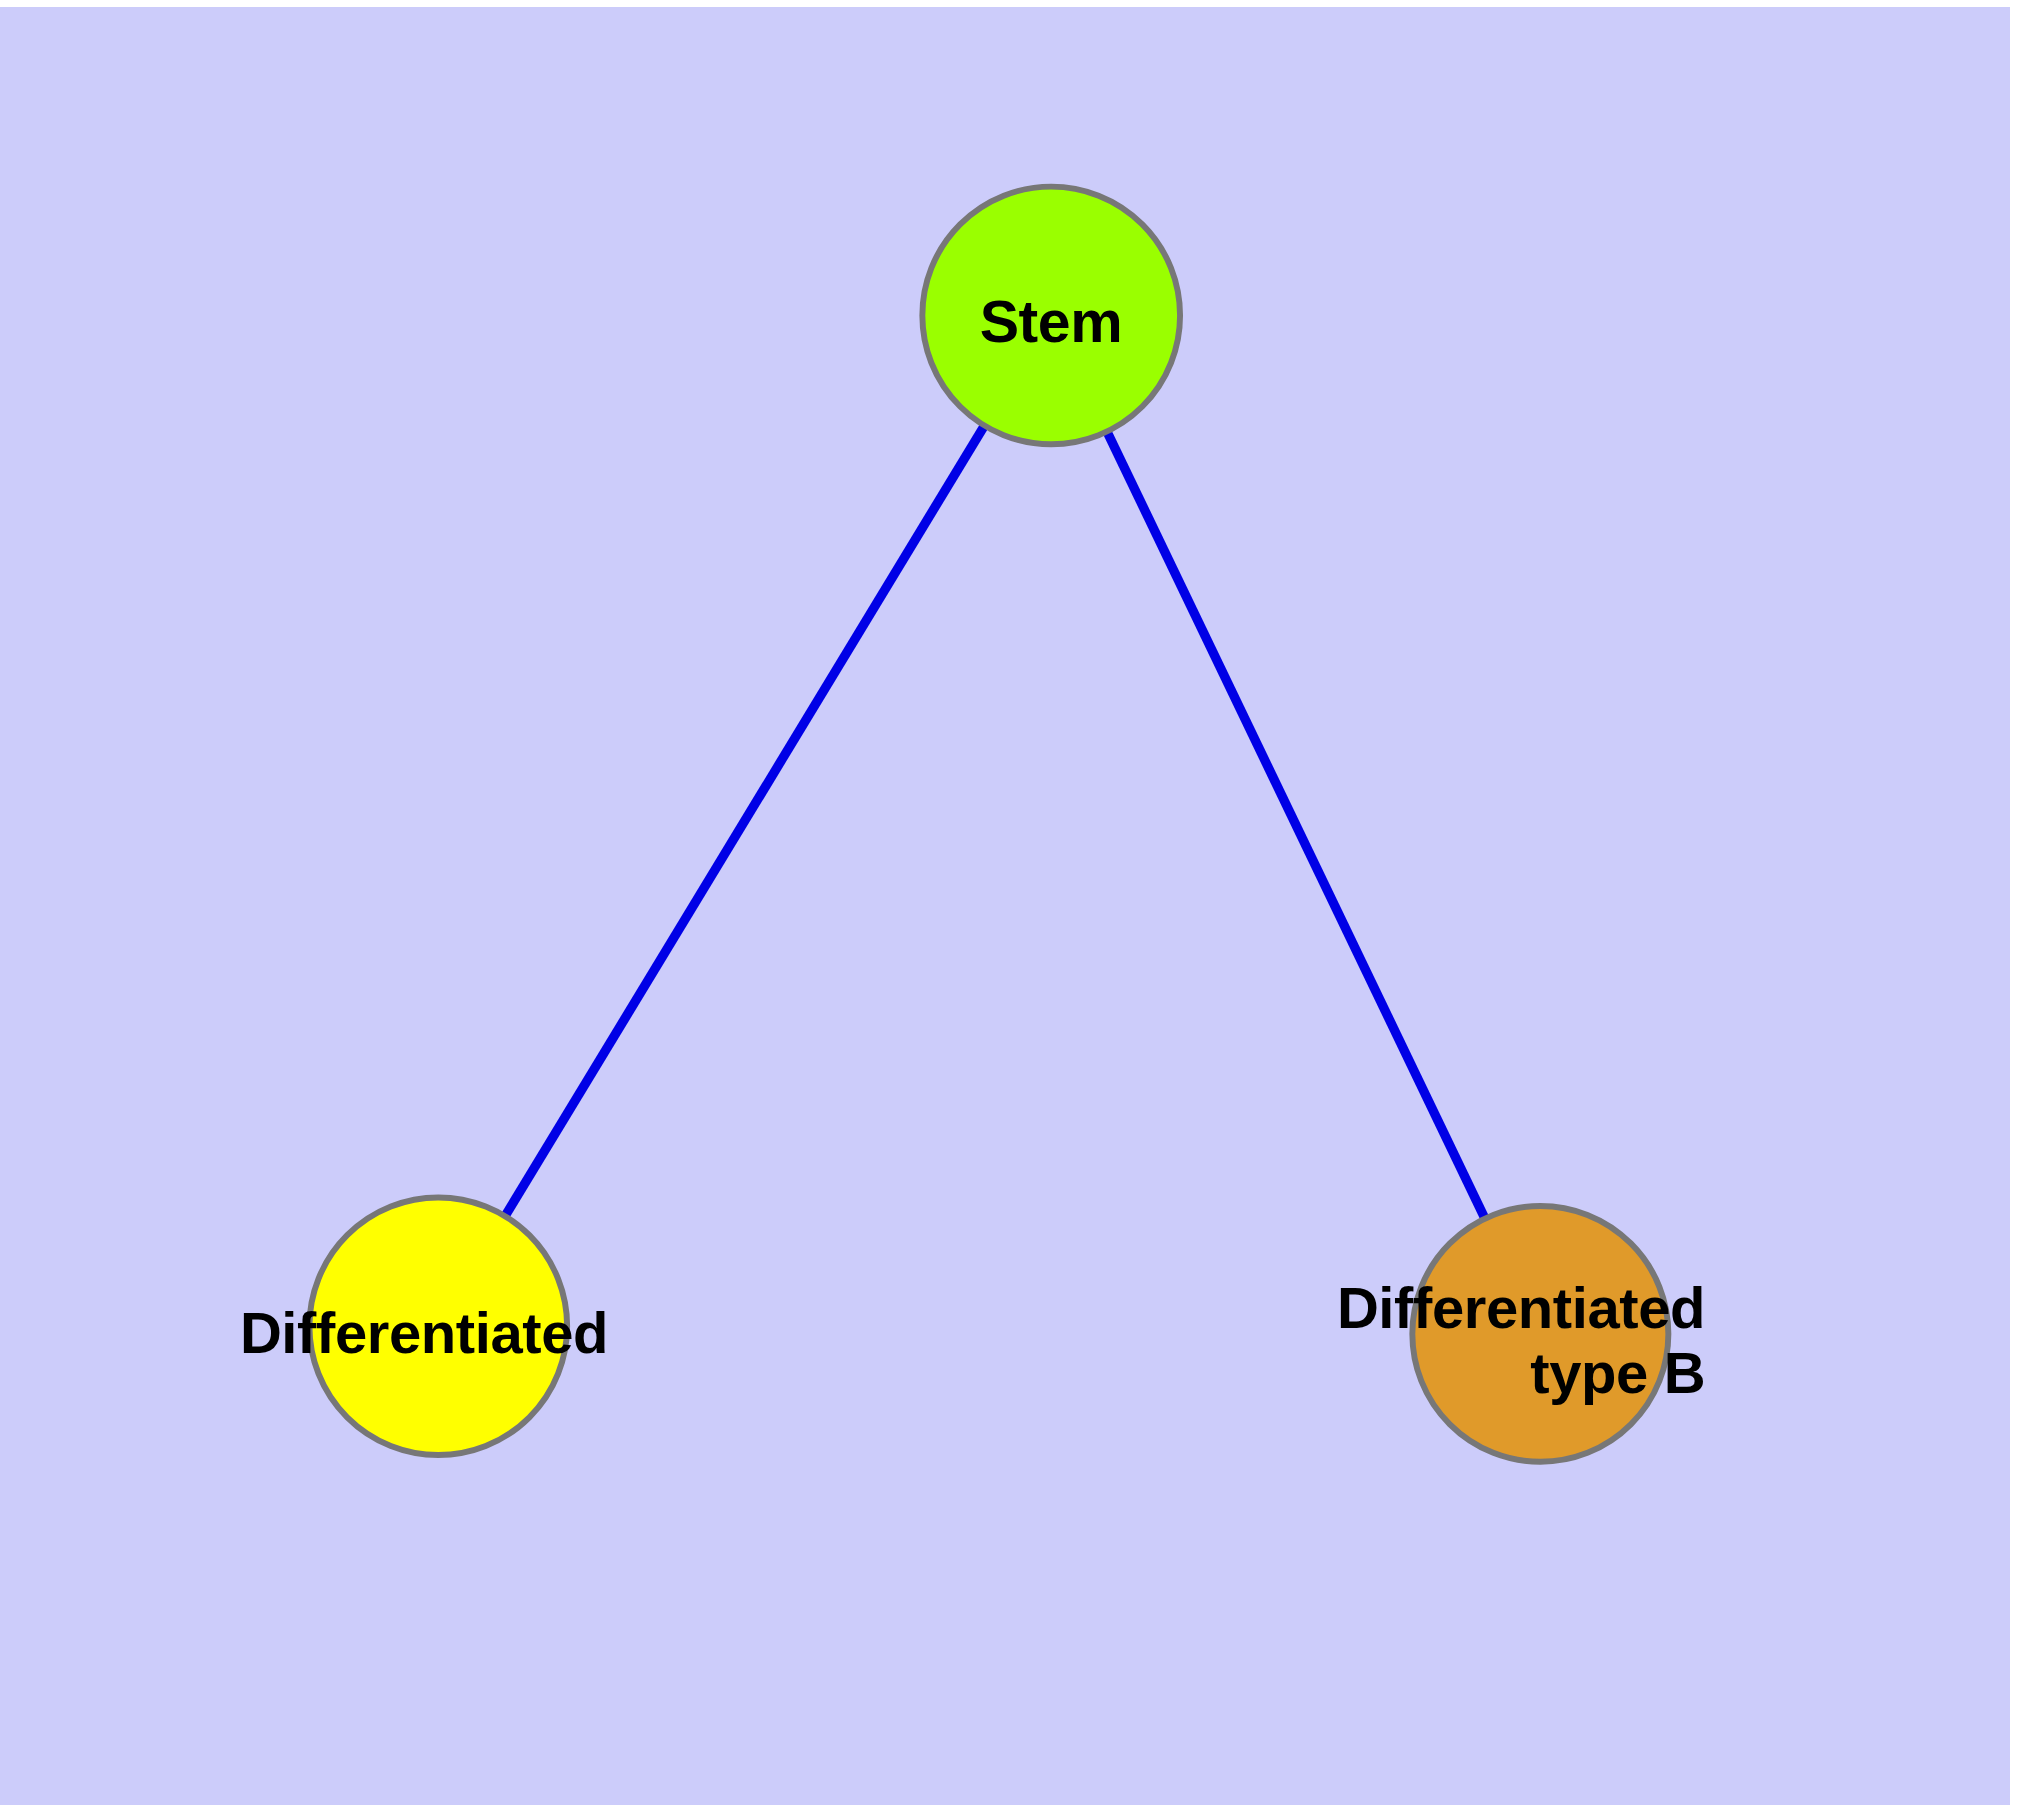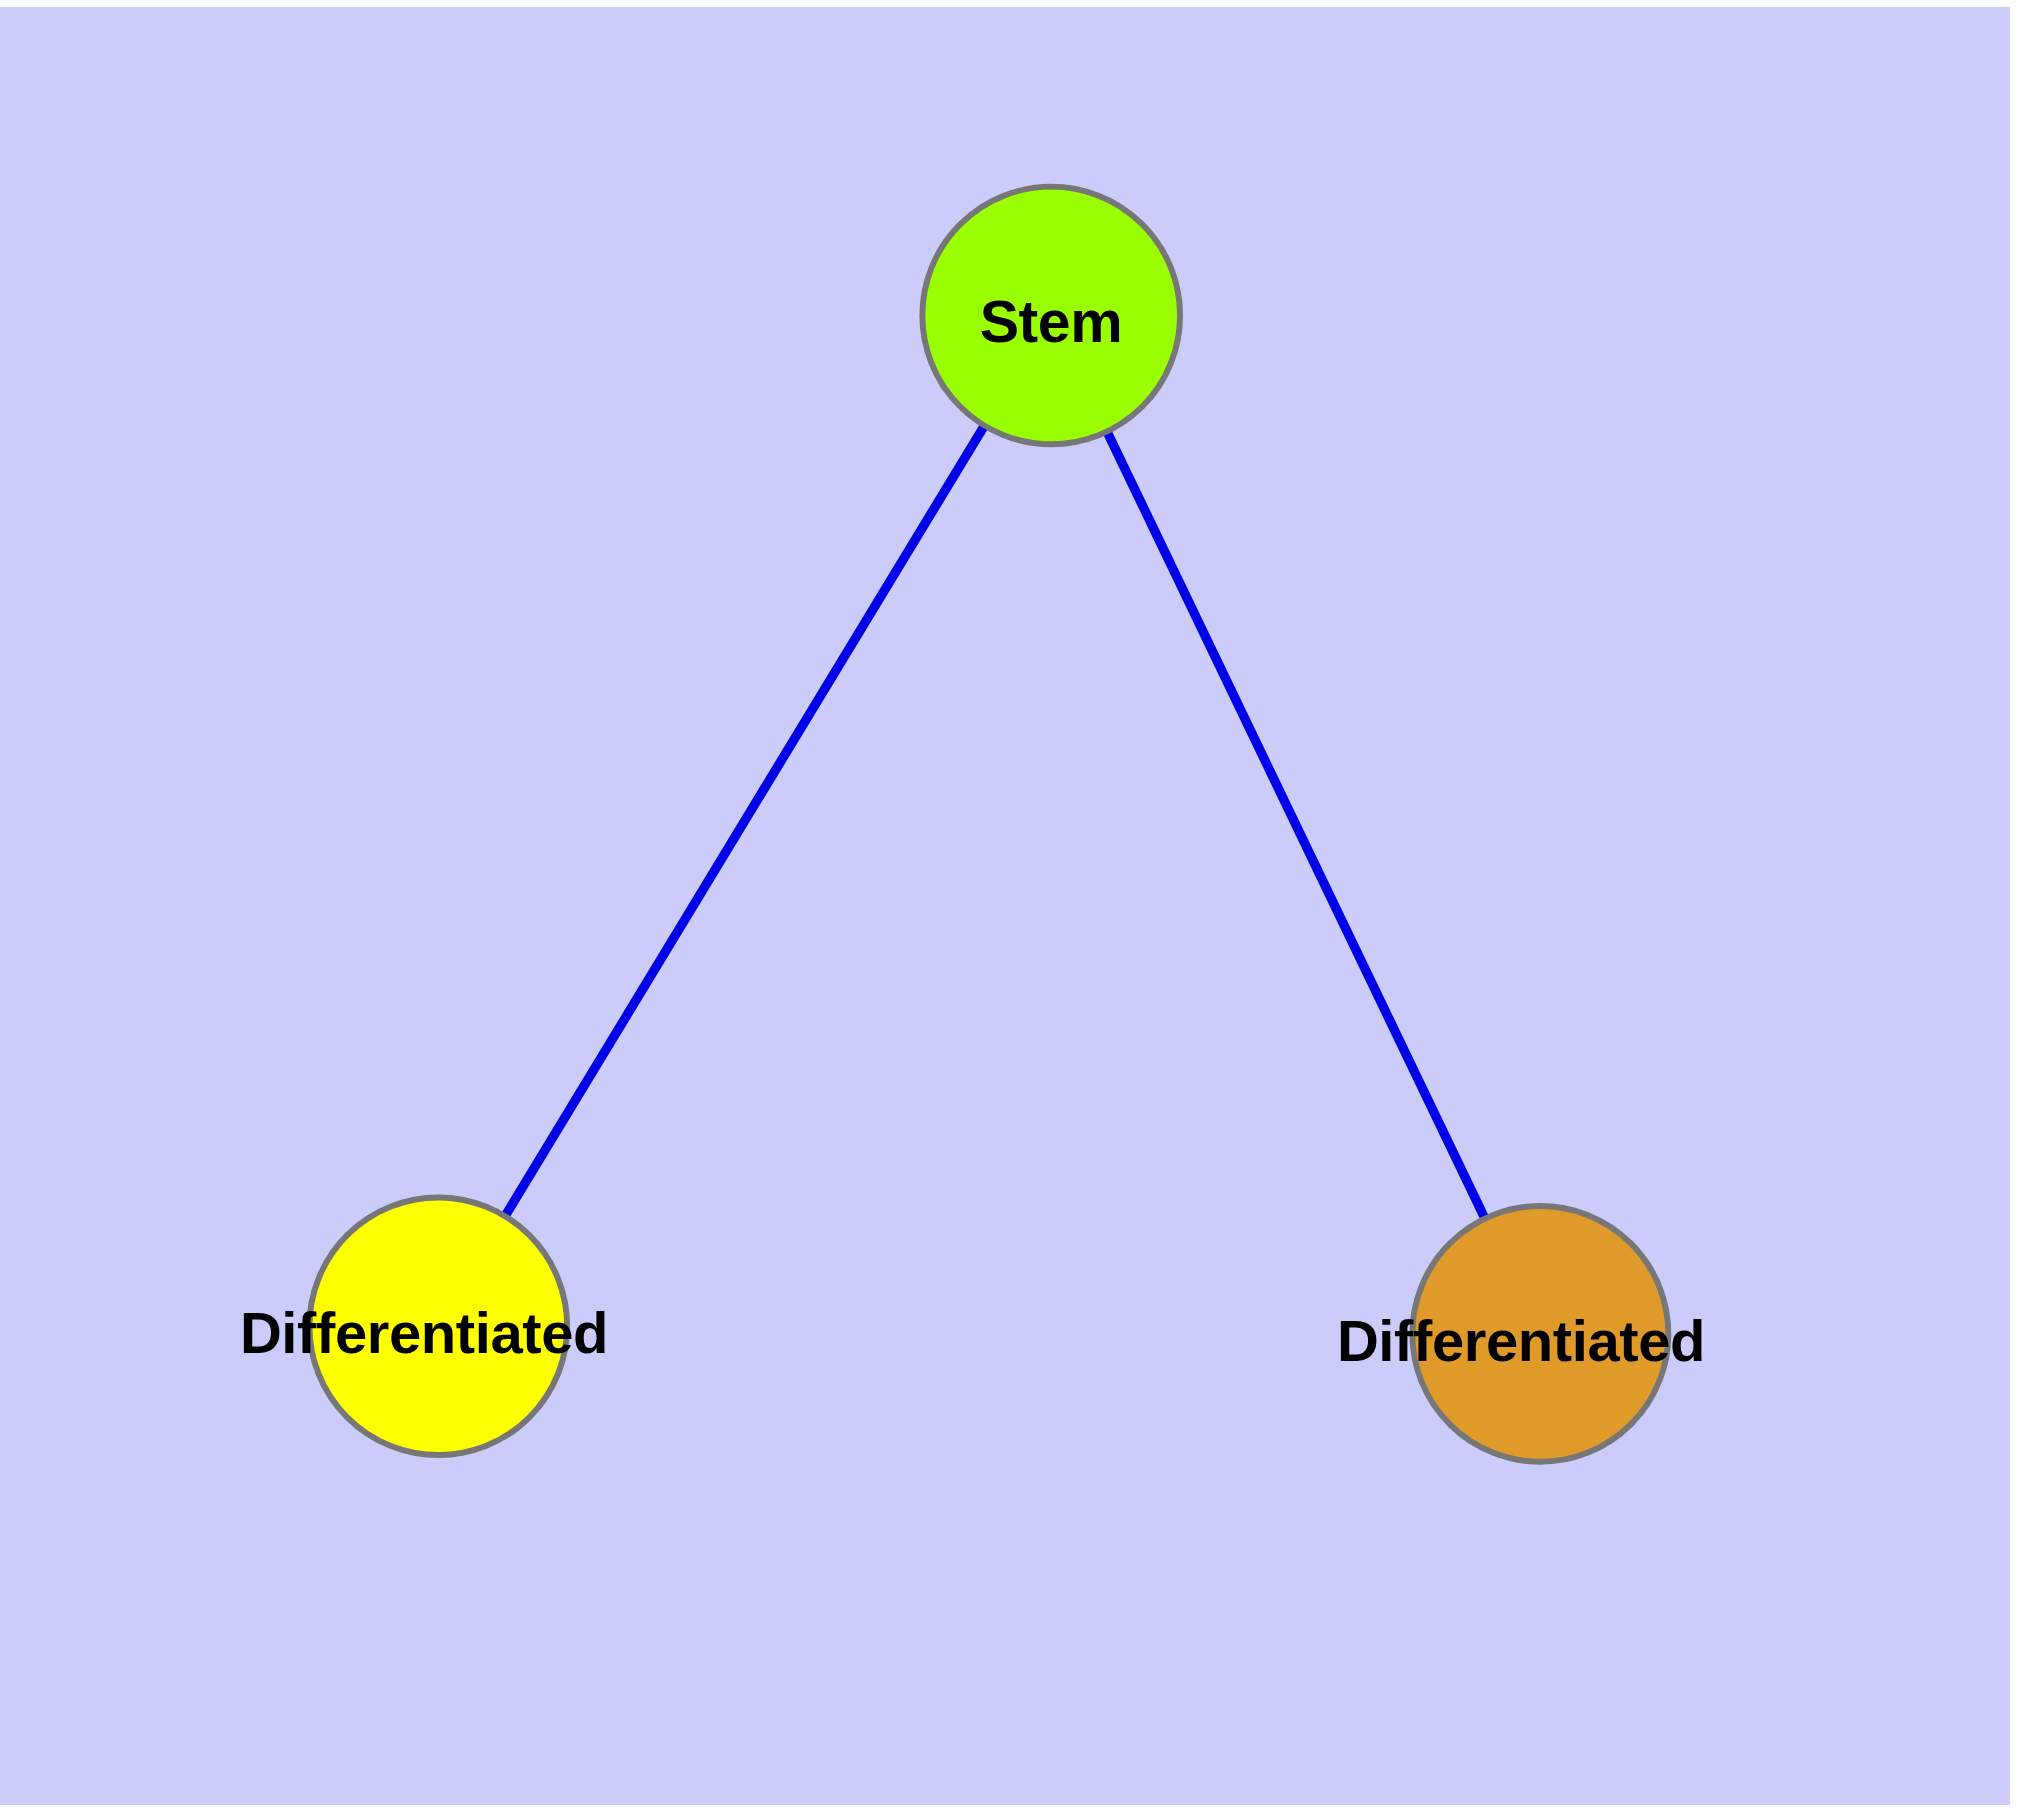--- a/index.html
+++ b/index.html
@@ -70,17 +70,18 @@
     <div class="node-label small" style="left:1051px; top:315px;">
       <div>Stem</div>
     </div>
 
     <div class="node-label" style="left:424px; top:1326px;">
       <div>Differentiated</div>
     </div>
 
     <div class="node-label" style="left:1521px; top:1334px;">
       <div>Differentiated</div>
+      <div>type B</div>
     </div>
 
   </div>
 </div>
 
 
 </body></html>

